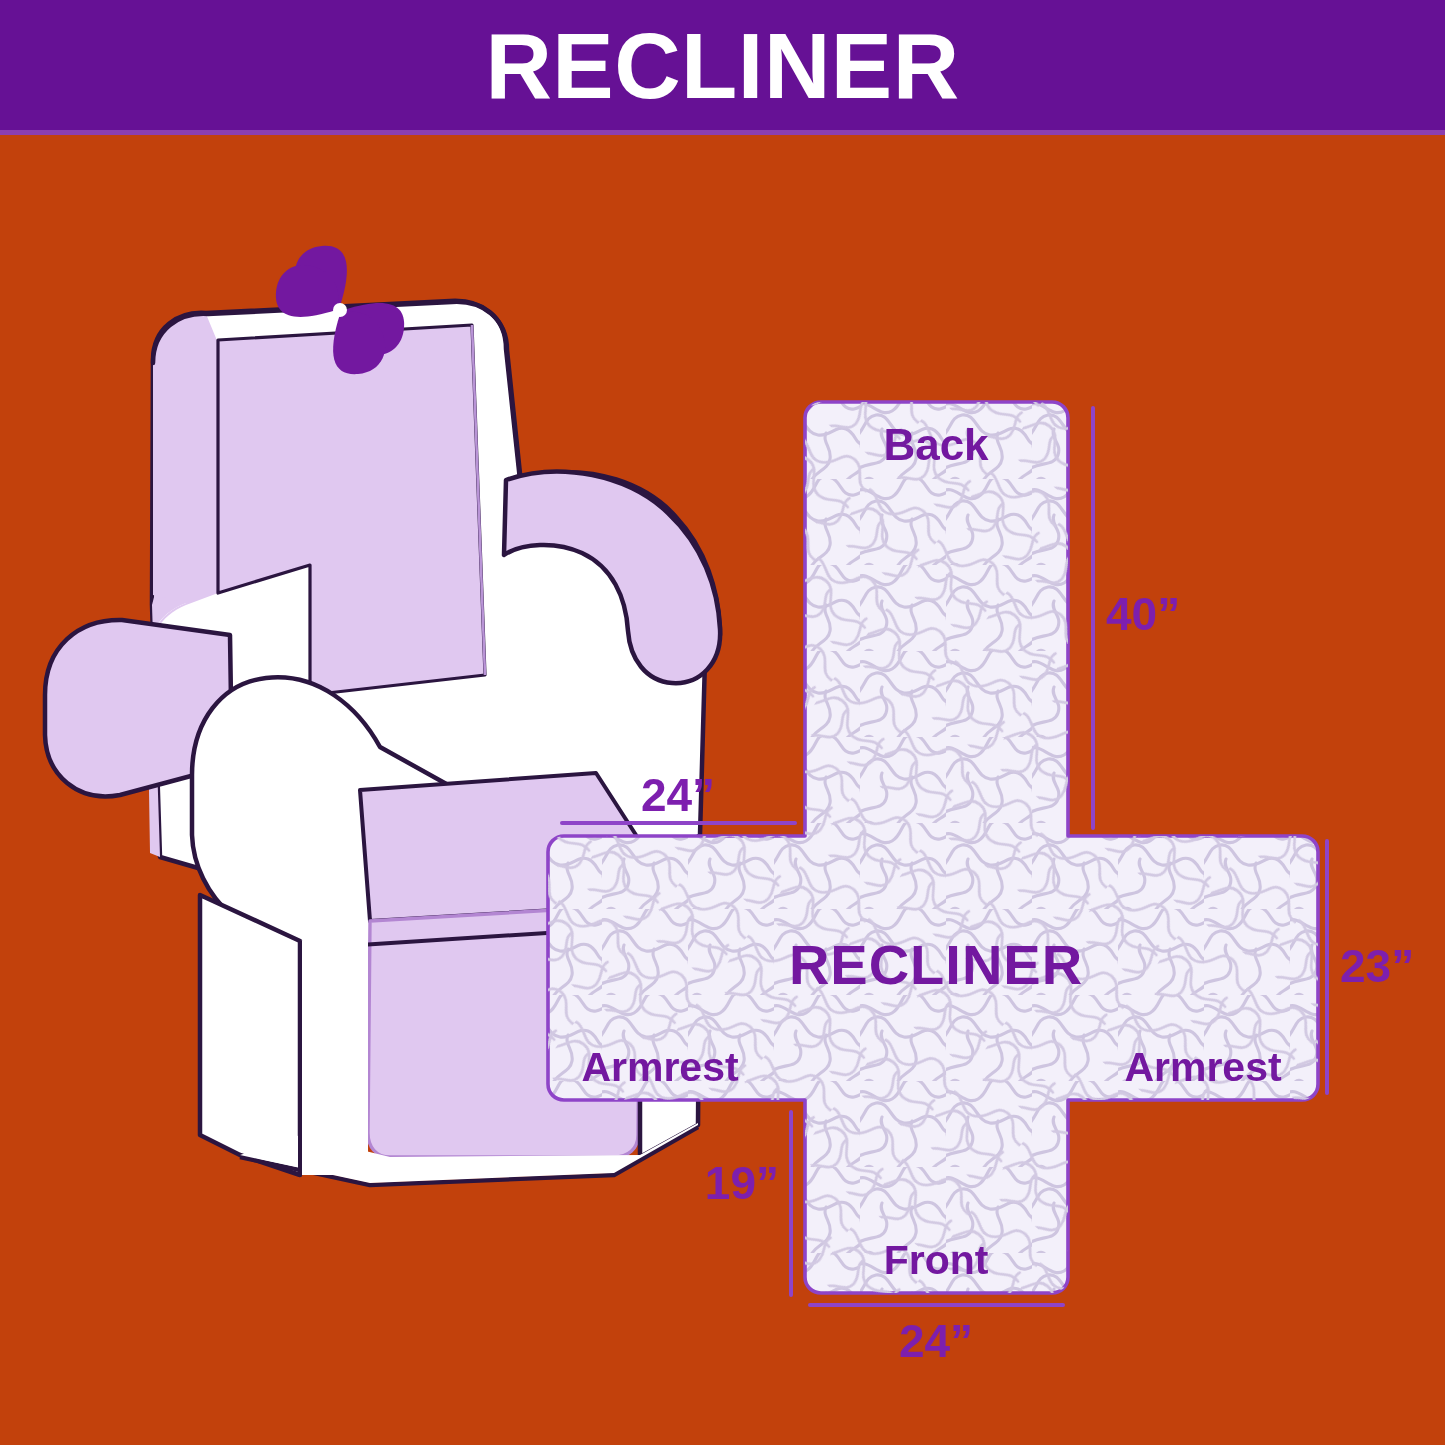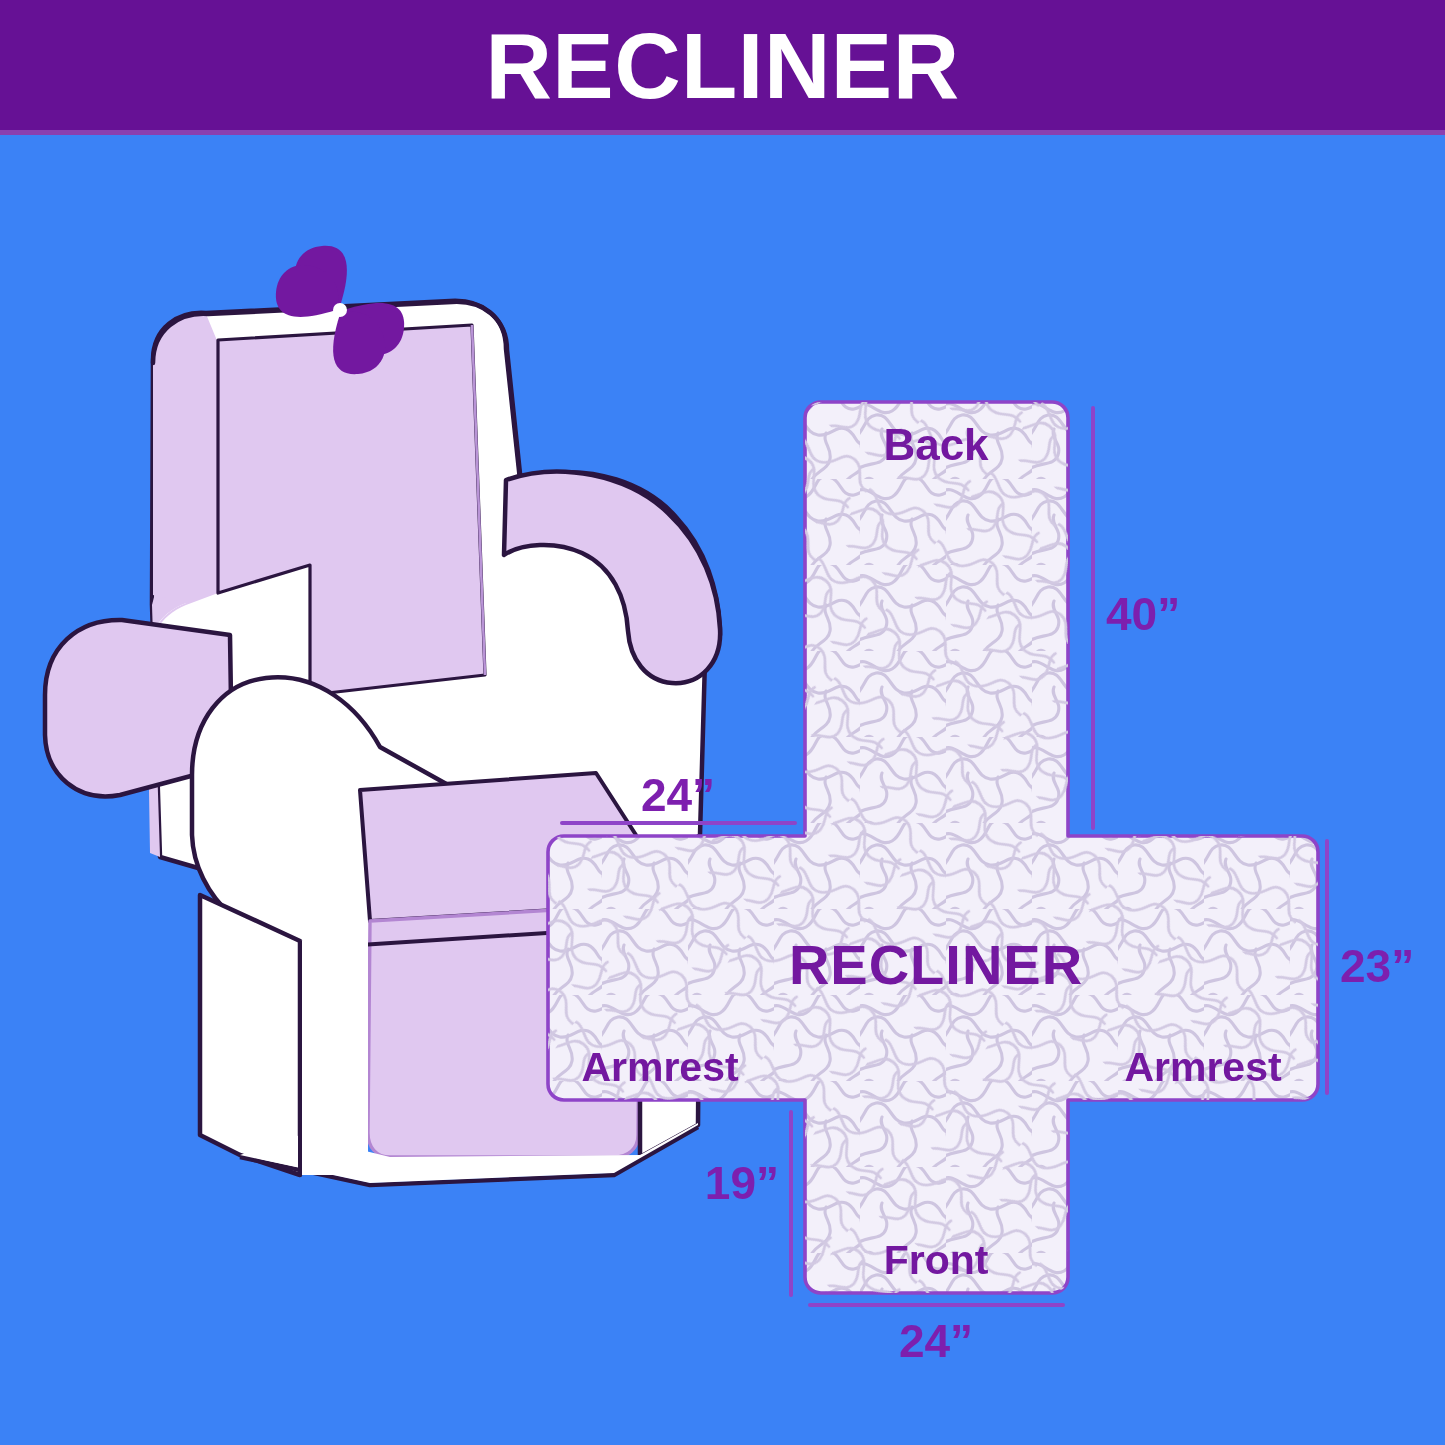--- a/index.html
+++ b/index.html
@@ -11,21 +11,21 @@
     width: 1445px;
     height: 1445px;
     font-family: "Liberation Sans", sans-serif;
     overflow: hidden;
     position: relative;
   }
   #page {
     position: relative;
     width: 1445px;
     height: 1445px;
-    background: #3b82f6;
+    background: #c2410c;
   }
 
   
   #header-banner {
     position: absolute;
     left: 0;
     top: 0;
     width: 1445px;
     height: 130px;
     background: #661195;

